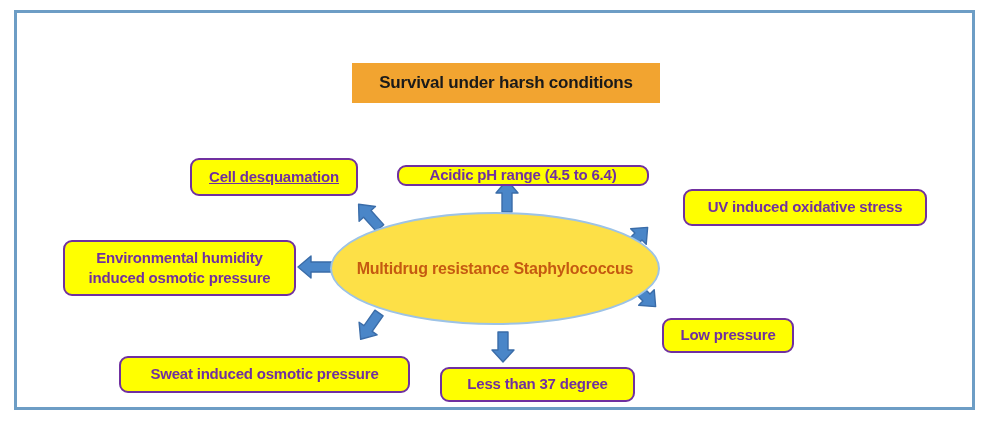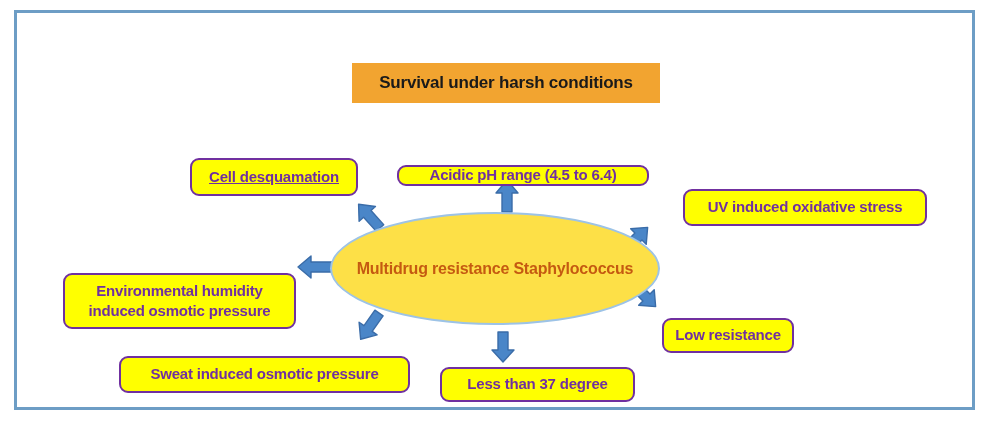--- a/index.html
+++ b/index.html
@@ -52,21 +52,21 @@
     align-items: center;
     justify-content: center;
     text-align: center;
     line-height: 1.35;
     box-sizing: border-box;
     padding: 2px 6px;
   }
   .box-cell      { left: 190px; top: 158px; width: 168px; height: 38px; text-decoration: underline; }
   .box-acidic    { left: 397px; top: 135px; width: 252px; height: 21px; margin-top: 30px; }
   .box-uv        { left: 655px; top: 189px; width: 244px; height: 37px; margin-left: 28px; }
-  .box-env       { left: 63px;  top: 240px; width: 233px; height: 56px; margin-top: 33px; }
+  .box-env       { left: 63px;  top: 240px; width: 233px; height: 56px; }
   .box-low       { left: 662px; top: 318px; width: 132px; height: 35px; }
   .box-sweat     { left: 119px; top: 356px; width: 291px; height: 37px; }
   .box-less37    { left: 440px; top: 367px; width: 195px; height: 35px; }
   .center-ellipse {
     position: absolute;
     left: 330px;
     top: 212px;
     width: 330px;
     height: 113px;
     background: #fde047;
@@ -123,19 +123,19 @@
   </div>
 
   <div class="cond-box box-acidic">Acidic pH range (4.5 to 6.4)</div>
 
   <div class="cond-box box-cell">Cell desquamation</div>
 
   <div class="cond-box box-uv">UV induced oxidative stress</div>
 
   <div class="cond-box box-env">Environmental humidity induced osmotic pressure</div>
 
-  <div class="cond-box box-low">Low resistance</div>
+  <div class="cond-box box-low">Low pressure</div>
 
   <div class="cond-box box-sweat">Sweat induced osmotic pressure</div>
 
   <div class="cond-box box-less37">Less than 37 degree</div>
 
 </div>
 
 </body></html>

